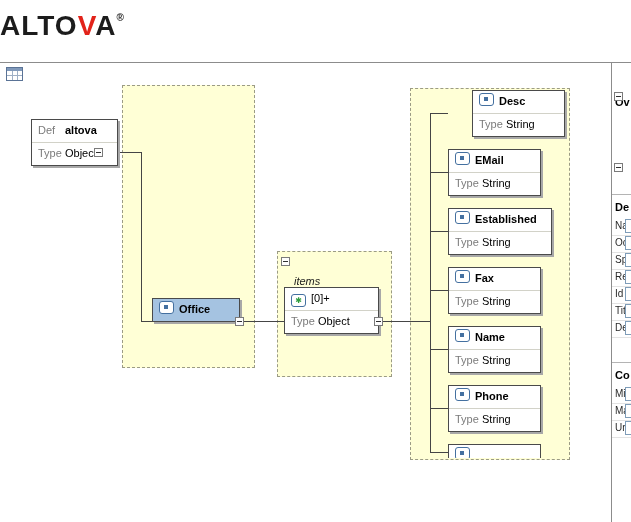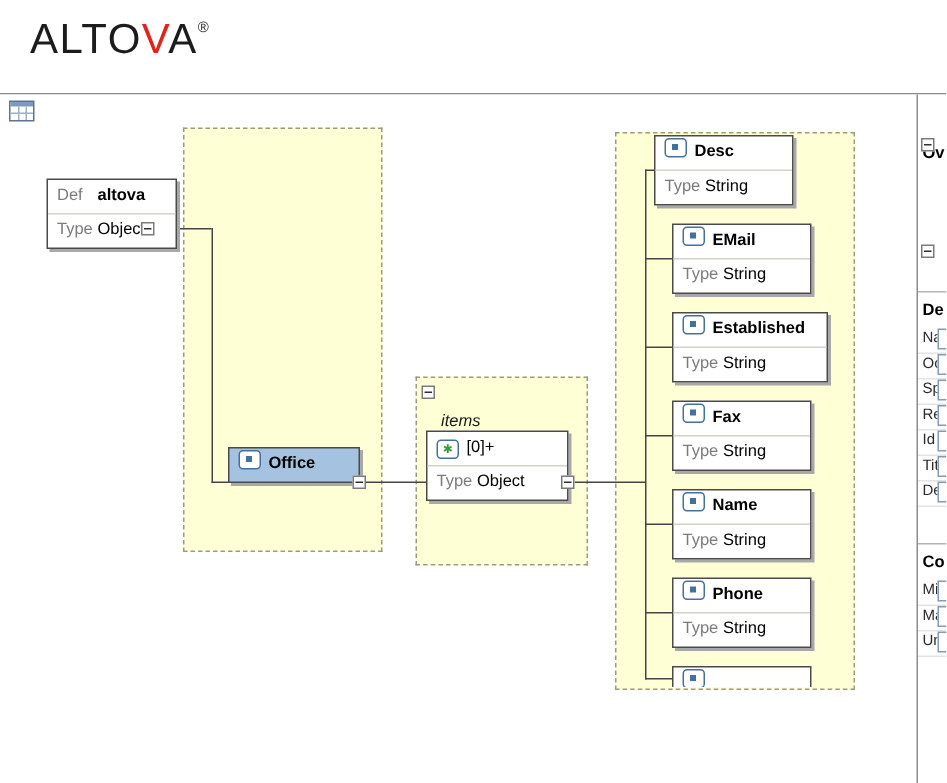--- a/index.html
+++ b/index.html
@@ -2,21 +2,21 @@
 <html><head>
 <meta charset="utf-8">
 <style>
   * { margin:0; padding:0; box-sizing:content-box; }
   html,body { background:#fff; }
   .app {
     position:relative; width:631px; height:522px; overflow:hidden;
     background:#fff; font-family:"Liberation Sans", sans-serif;
   }
   
-  .logo { position:absolute; left:20px; top:10px; font-weight:normal; font-size:28px;
+  .logo { position:absolute; left:0; top:10px; font-weight:bold; font-size:28px;
           letter-spacing:1px; color:#1c1c1c; white-space:nowrap; }
   .logo .logo-v { color:#e2231a; }
   .logo .reg { font-size:10px; vertical-align:14px; letter-spacing:0; }
   
   .pane-top { position:absolute; left:0; top:62px; width:631px; height:1px; background:#8c8c8c; }
   .canvas { position:absolute; left:0; top:63px; width:611px; height:459px; overflow:hidden; background:#fff; }
   .side { position:absolute; left:611px; top:63px; width:20px; height:459px;
           border-left:1px solid #8c8c8c; overflow:hidden; background:#fff; }
   
   .design-icon { position:absolute; left:6px; top:4px; width:15px; height:12px;
@@ -124,21 +124,21 @@
     <div class="node" style="left:284px; top:224px; width:93px;">
       <div class="row">
         <span class="aicon"></span><span class="val">[0]+</span>
       </div>
       <div class="row">
         <span class="lbl">Type</span><span class="val">Object</span>
       </div>
     </div>
     <span class="minusbox" style="left:374px; top:254px;"></span>
 
-    <div class="node" style="left:436px; top:27px; width:91px;">
+    <div class="node" style="left:472px; top:27px; width:91px;">
       <div class="row">
         <span class="picon"></span><span class="name">Desc</span>
       </div>
       <div class="row">
         <span class="lbl">Type</span><span class="val">String</span>
       </div>
     </div>
 
     <div class="node" style="left:448px; top:86px; width:91px;">
       <div class="row">

